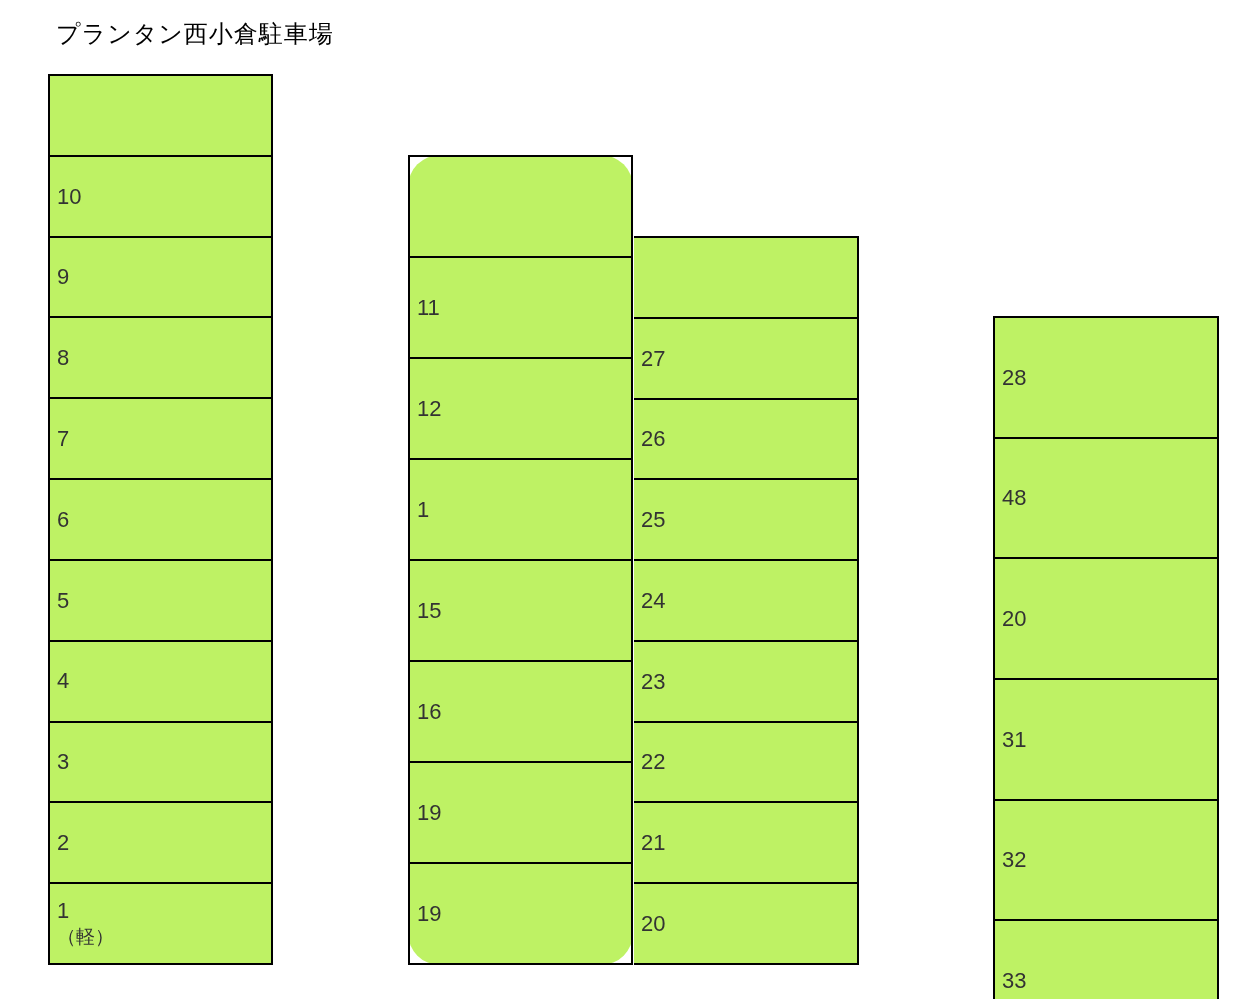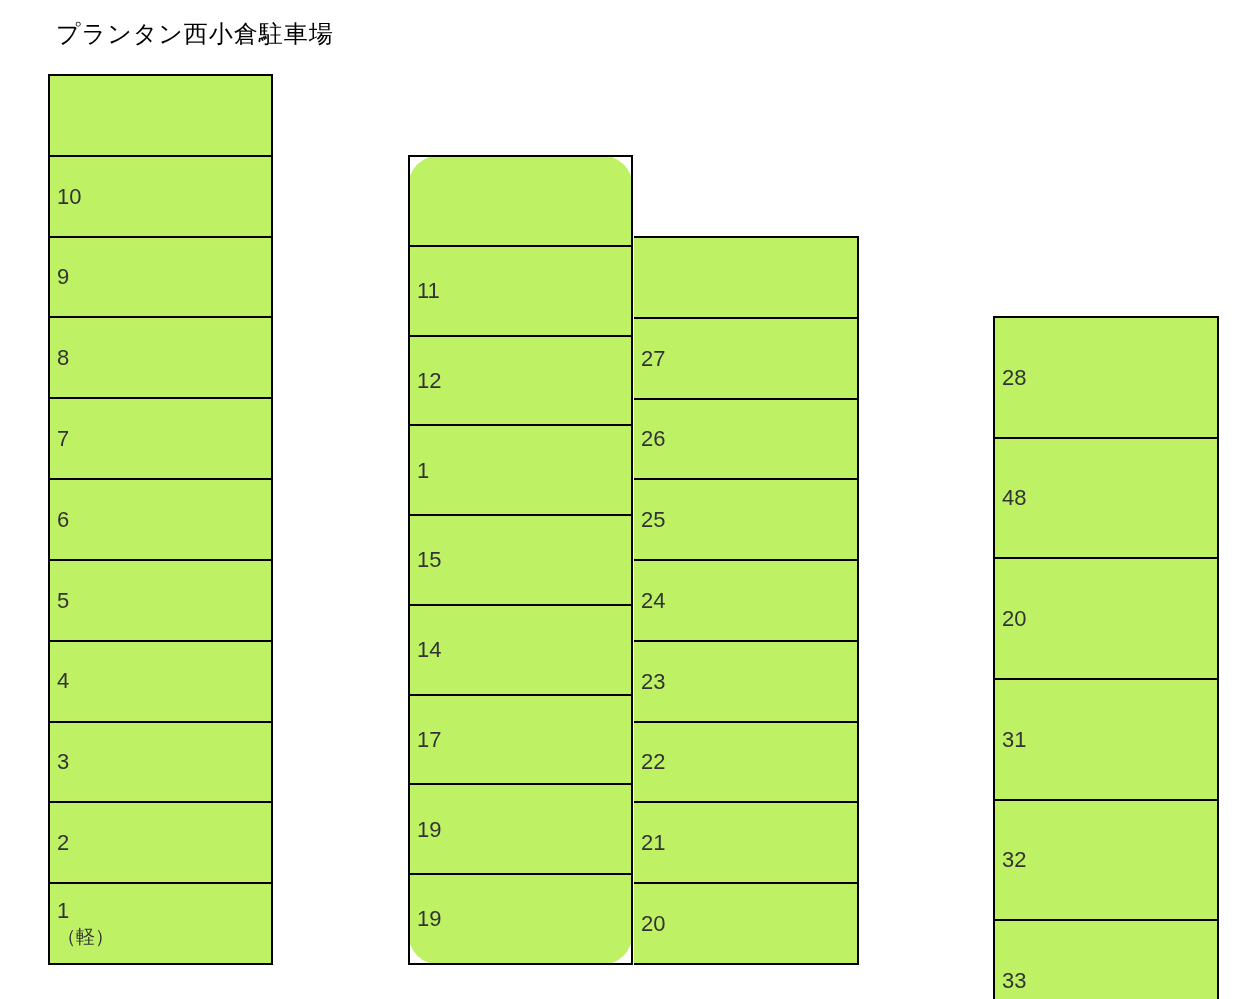--- a/index.html
+++ b/index.html
@@ -114,24 +114,21 @@
     <div class="cell">
       <span class="num">12</span>
     </div>
     <div class="cell">
       <span class="num">1</span>
     </div>
     <div class="cell">
       <span class="num">15</span>
     </div>
     <div class="cell">
-      <span class="num">14</span>
-    </div>
-    <div class="cell">
-      <span class="num">17</span>
+      <span class="num">16</span>
     </div>
     <div class="cell">
       <span class="num">19</span>
     </div>
     <div class="cell">
       <span class="num">19</span>
     </div>
   </div>
 
 <div id="mid-right-col" class="col">

